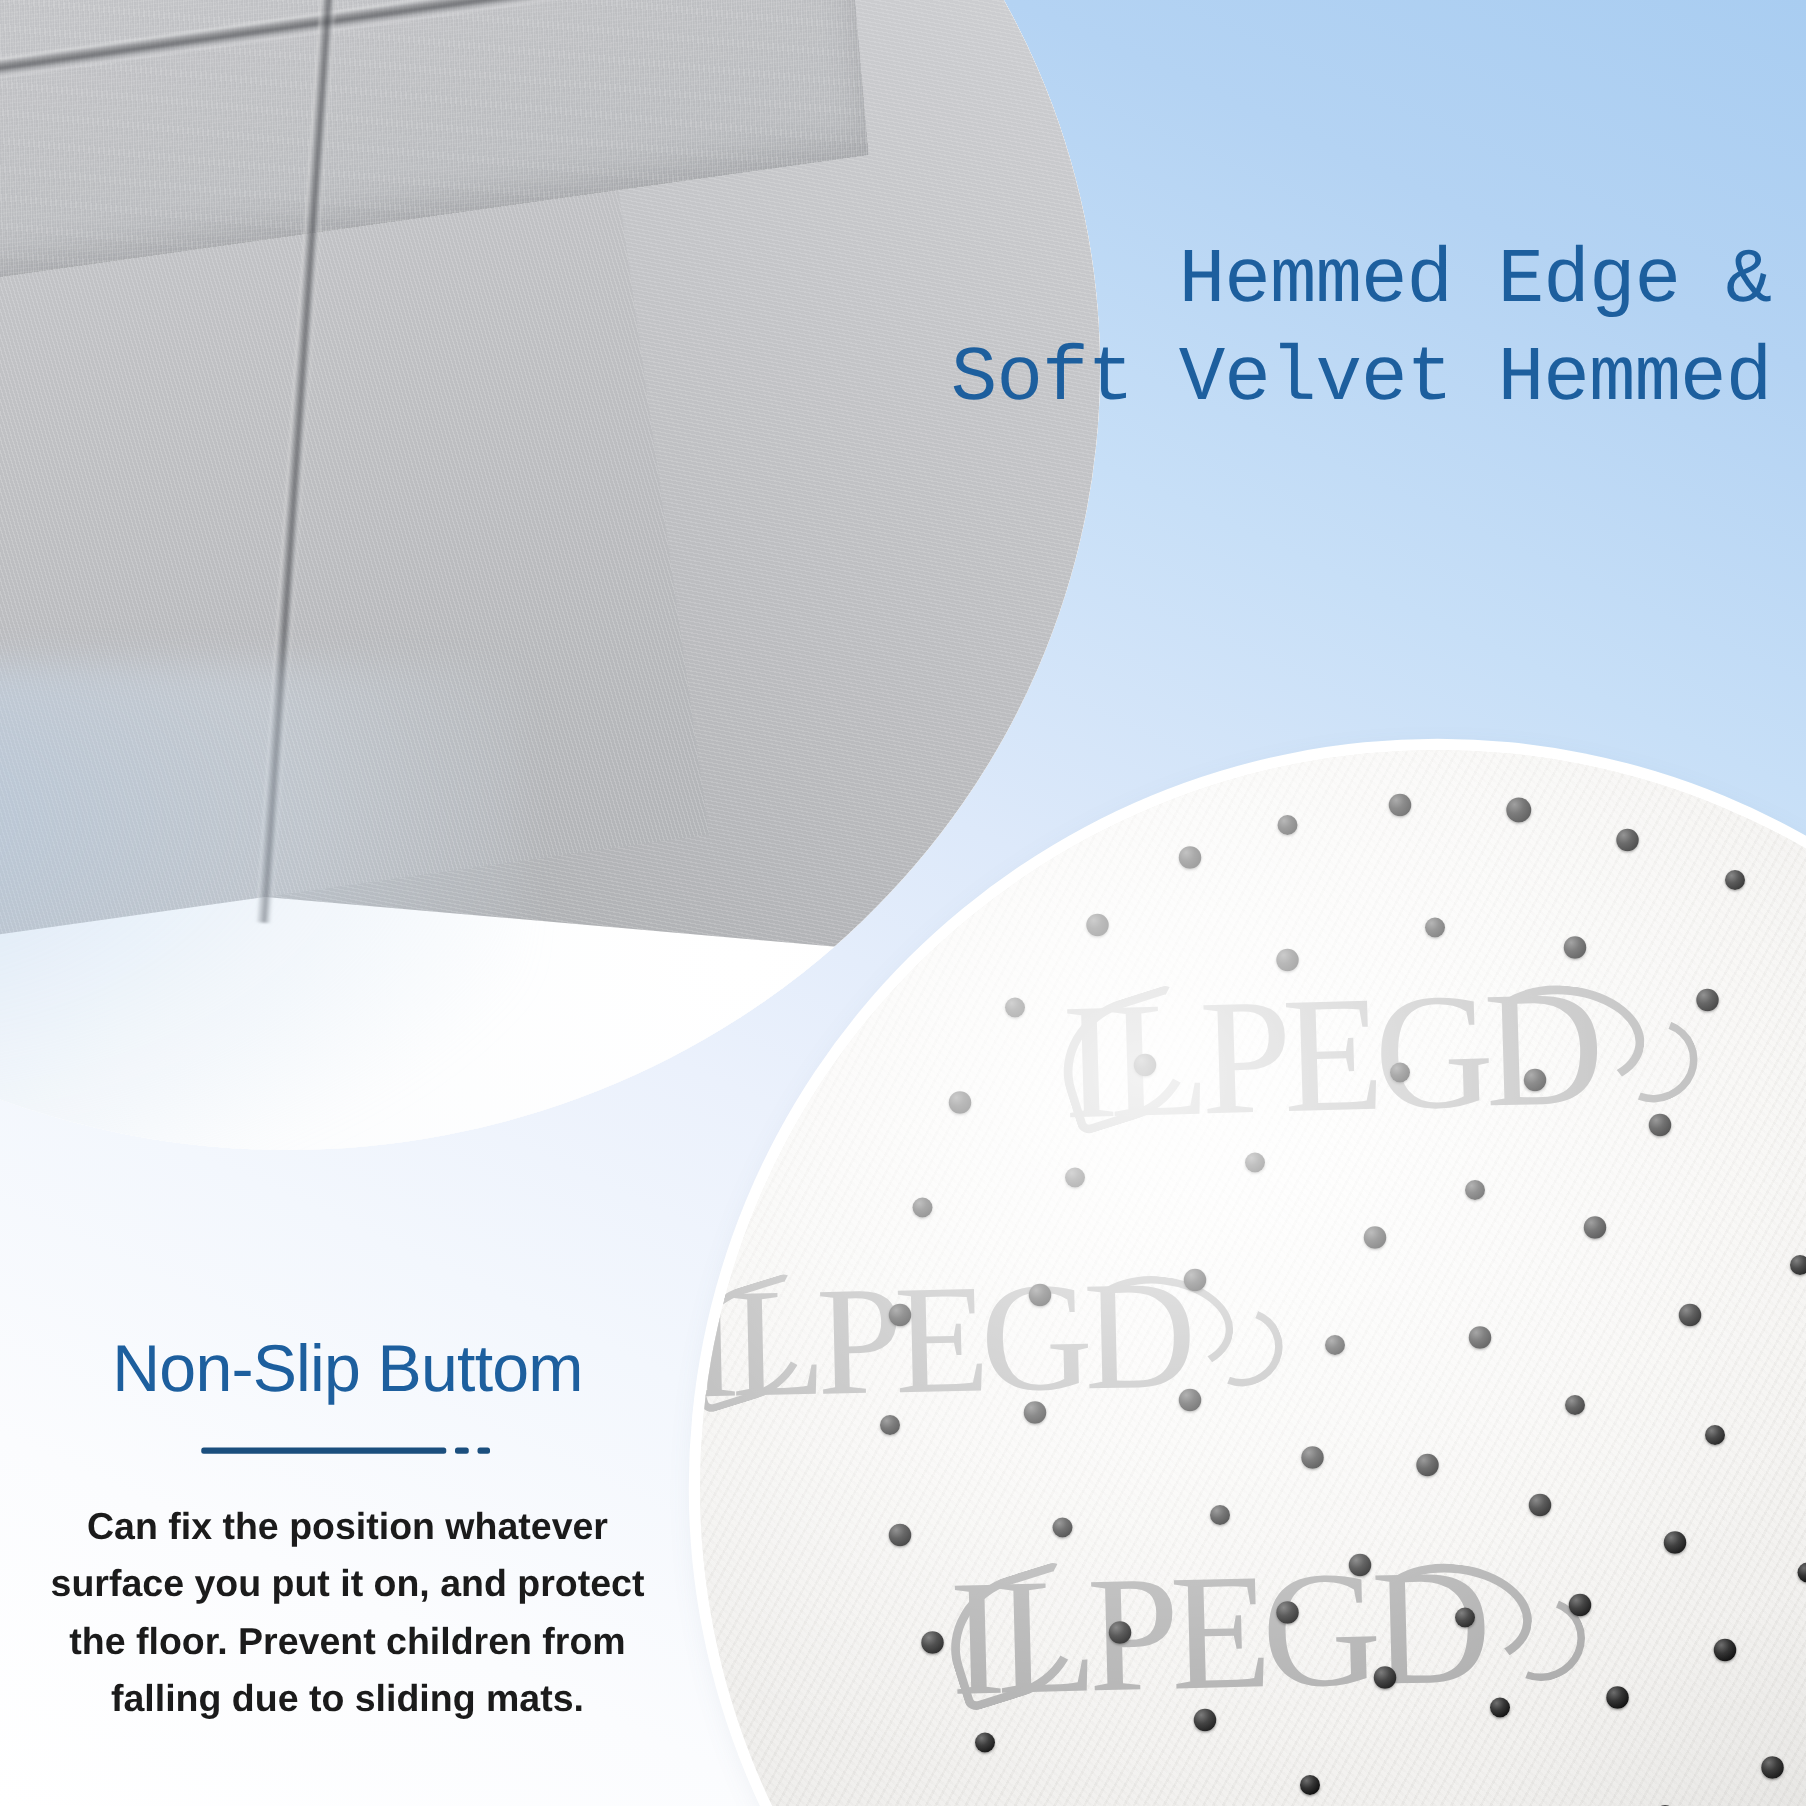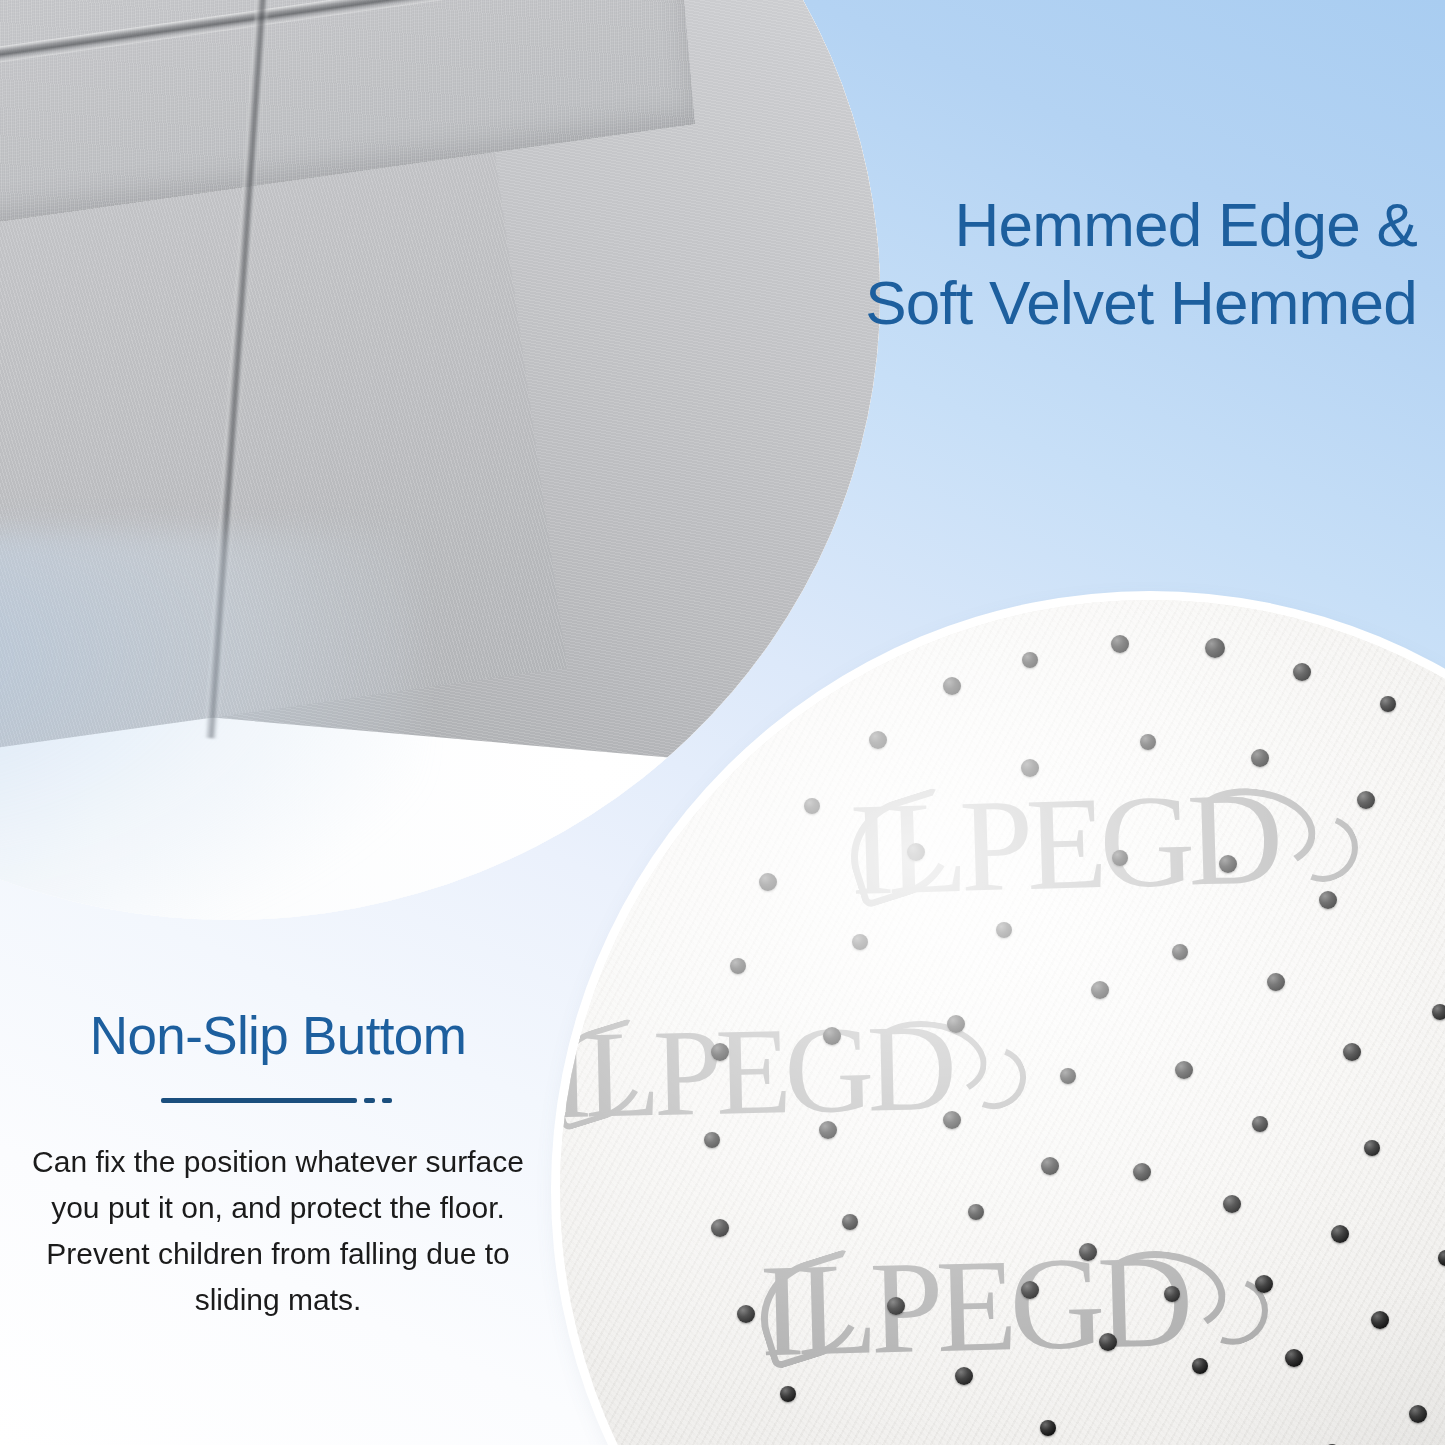--- a/index.html
+++ b/index.html
@@ -264,25 +264,25 @@
     position:absolute;
     right:28px; top:186px;
     z-index:9;
     text-align:right;
     color:#1d5f9e;
     font-size:62px;
     line-height:1.25;
     font-weight:400;
     letter-spacing:-0.012em;
   }
-  .heading-top .hline { display:block; white-space:nowrap; }
+  .heading-top .hline { display:block; white-space:nowrap;font-family:Liberation Mono, monospace; }
 
   .feature-block {
     position:absolute;
-    left:0; top:1004px;
+    left:0; top:1064px;
     width:556px;
     z-index:9;
     text-align:center;
   }
   .feature-title {
     color:#1d5f9e;
     font-size:53px;
     font-weight:400;
     letter-spacing:-0.012em;
     line-height:1.2;
@@ -298,21 +298,21 @@
     justify-content:flex-start;
     gap:7px;
   }
   .divider .dv-line { width:196px; height:5px; background:#1b4f7e; border-radius:2px; }
   .divider .dv-dash { width:11px; height:5px; background:#1b4f7e; border-radius:2px; }
   .divider .dv-dash.small { width:10px; }
   .feature-desc {
     color:#1b1b1b;
     font-size:30px;
     line-height:1.54;
-    font-weight:400;
+    font-weight:700;
     padding:0 18px;
   }
 </style>
 </head>
 <body>
 
 <div id="stage">
 
   <div class="photo-circle-top">
     <div class="cushion-wrap">

